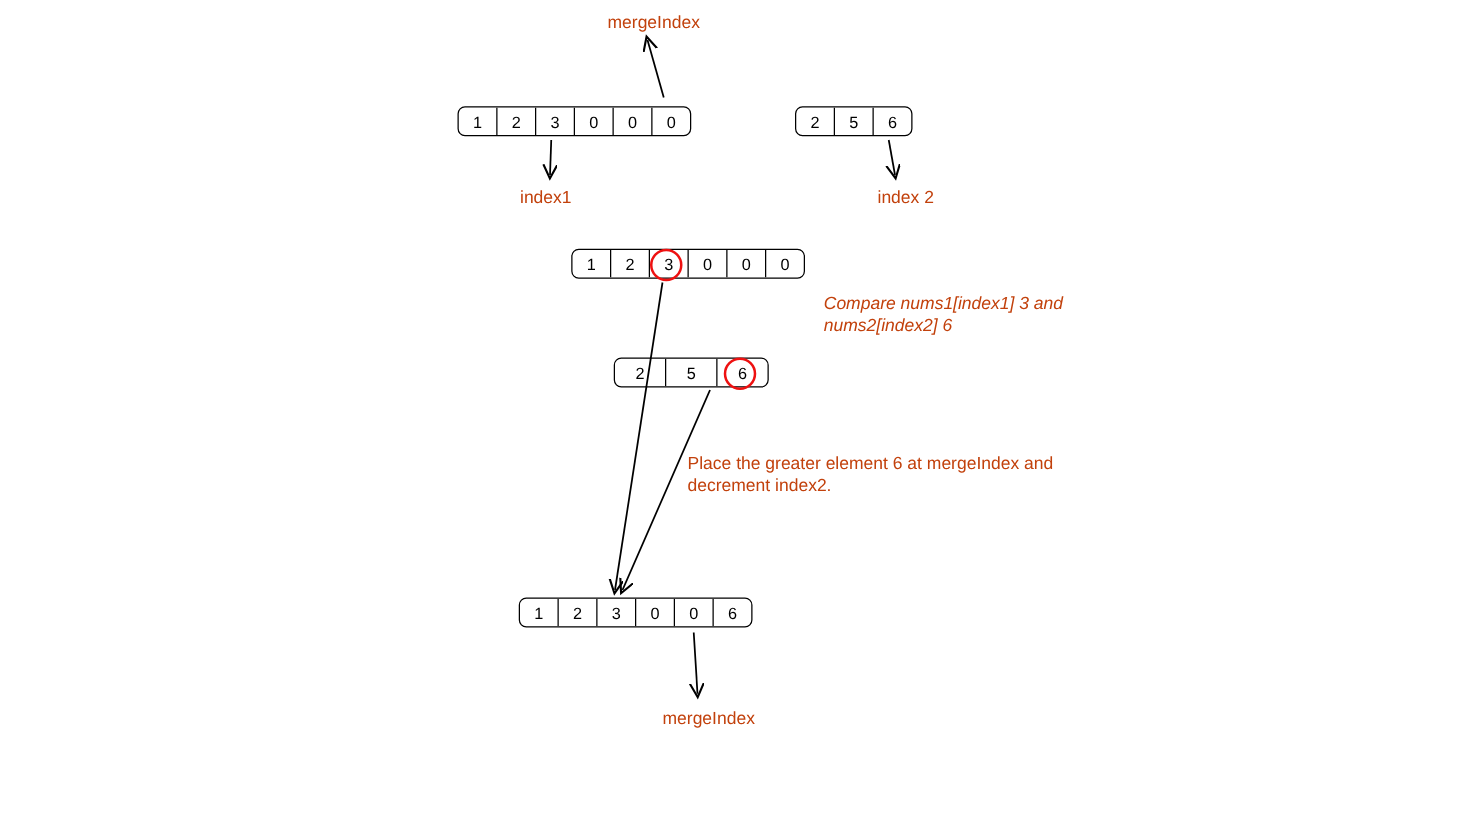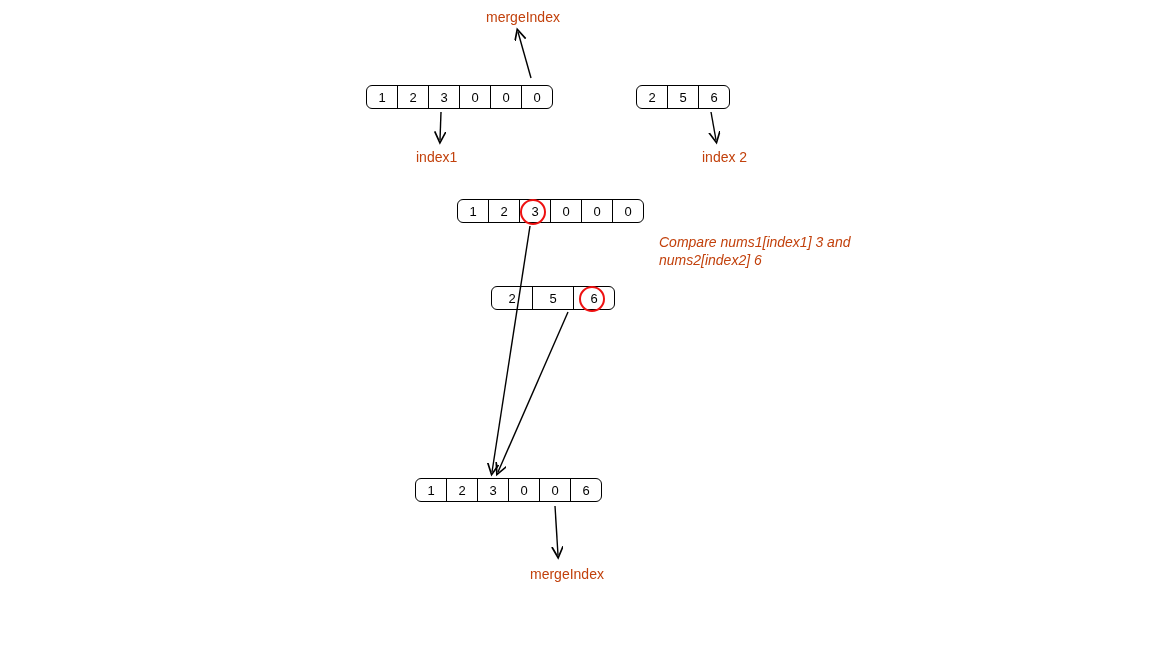--- a/index.html
+++ b/index.html
@@ -101,20 +101,21 @@
 
   <div class="label" style="left:659px; top:233px; width:260px;font-style:italic;">Compare nums1[index1] 3 and nums2[index2] 6</div>
 
   <div class="array cells-wide" id="arr-mid2" style="left:491px; top:286px;">
       <div class="cell" style="width: 40px;">2</div>
       <div class="cell" style="width: 40px;">5</div>
       <div class="cell" style="width: 40px;">6</div>
     </div>
   <div class="circle-red" id="circle-mid2" style="left: 579px; top: 286px;"></div>
 
+  <div class="label" style="left:550px; top:361px; width:340px;">Place the greater element 6 at mergeIndex and decrement index2.</div>
 
   <div class="array" id="arr-bot1" style="left:415px; top:478px;">
       <div class="cell">1</div>
       <div class="cell">2</div>
       <div class="cell">3</div>
       <div class="cell">0</div>
       <div class="cell">0</div>
       <div class="cell">6</div>
     </div>
 

